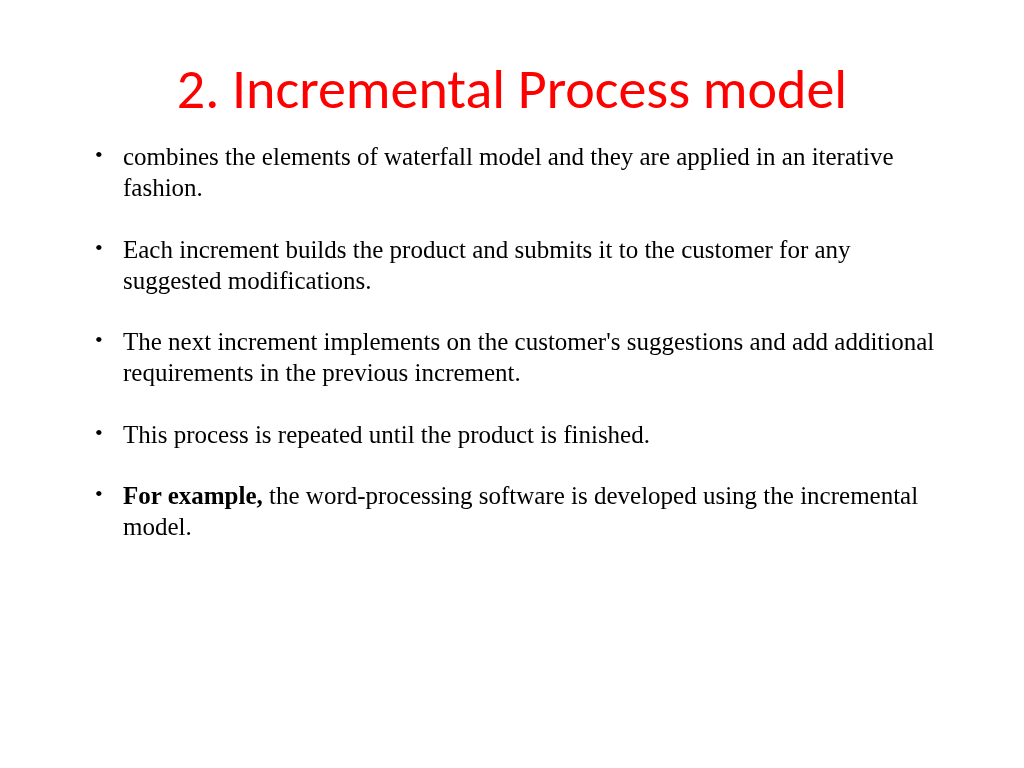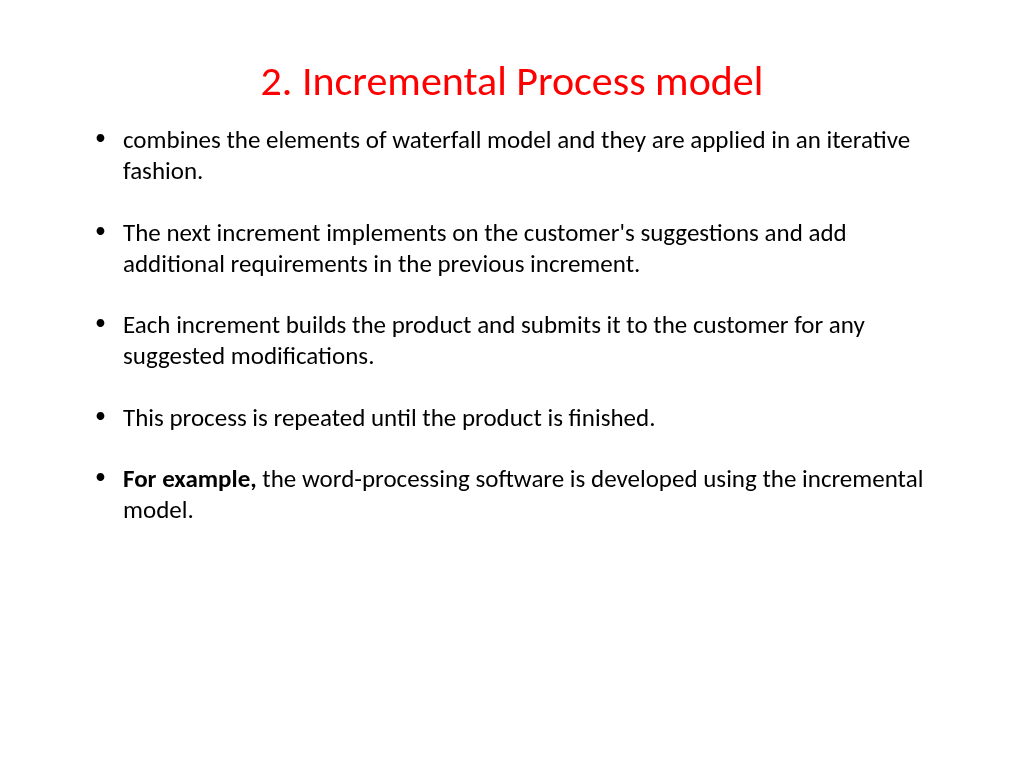--- a/index.html
+++ b/index.html
@@ -10,28 +10,29 @@
     body {
       width: 1024px;
       height: 768px;
       background: #ffffff;
       font-family: Calibri, "Segoe UI", Arial, sans-serif;
       padding: 55px 70px 40px 70px;
       overflow: hidden;
     }
     .slide-title {
       color: #ff0000;
-      font-size: 42px;
+      font-size: 56px;
       font-weight: 400;
       text-align: center;
       margin-bottom: 18px;
     }
     .bullet-list {
       list-style: none;
       padding-left: 25px;
+      font-family: Liberation Serif, serif;
     }
     .bullet-item {
       position: relative;
       font-size: 25px;
       color: #000000;
       line-height: 1.25;
       margin-bottom: 30px;
       padding-left: 28px;
     }
     .bullet-item::before {
@@ -50,24 +51,24 @@
 </head>
 <body>
 
 <h1 class="slide-title">2. Incremental Process model</h1>
 
 <ul class="bullet-list">
   <li class="bullet-item">
     <span class="bold"></span><span>combines the elements of waterfall model and they are applied in an iterative fashion.</span>
   </li>
   <li class="bullet-item">
-    <span class="bold"></span><span>The next increment implements on the customer's suggestions and add additional requirements in the previous increment.</span>
+    <span class="bold"></span><span>Each increment builds the product and submits it to the customer for any suggested modifications.</span>
   </li>
   <li class="bullet-item">
-    <span class="bold"></span><span>Each increment builds the product and submits it to the customer for any suggested modifications.</span>
+    <span class="bold"></span><span>The next increment implements on the customer's suggestions and add additional requirements in the previous increment.</span>
   </li>
   <li class="bullet-item">
     <span class="bold"></span><span>This process is repeated until the product is finished.</span>
   </li>
   <li class="bullet-item">
     <span class="bold">For example, </span><span>the word-processing software is developed using the incremental model.</span>
   </li>
 </ul>
 
 </body></html>

